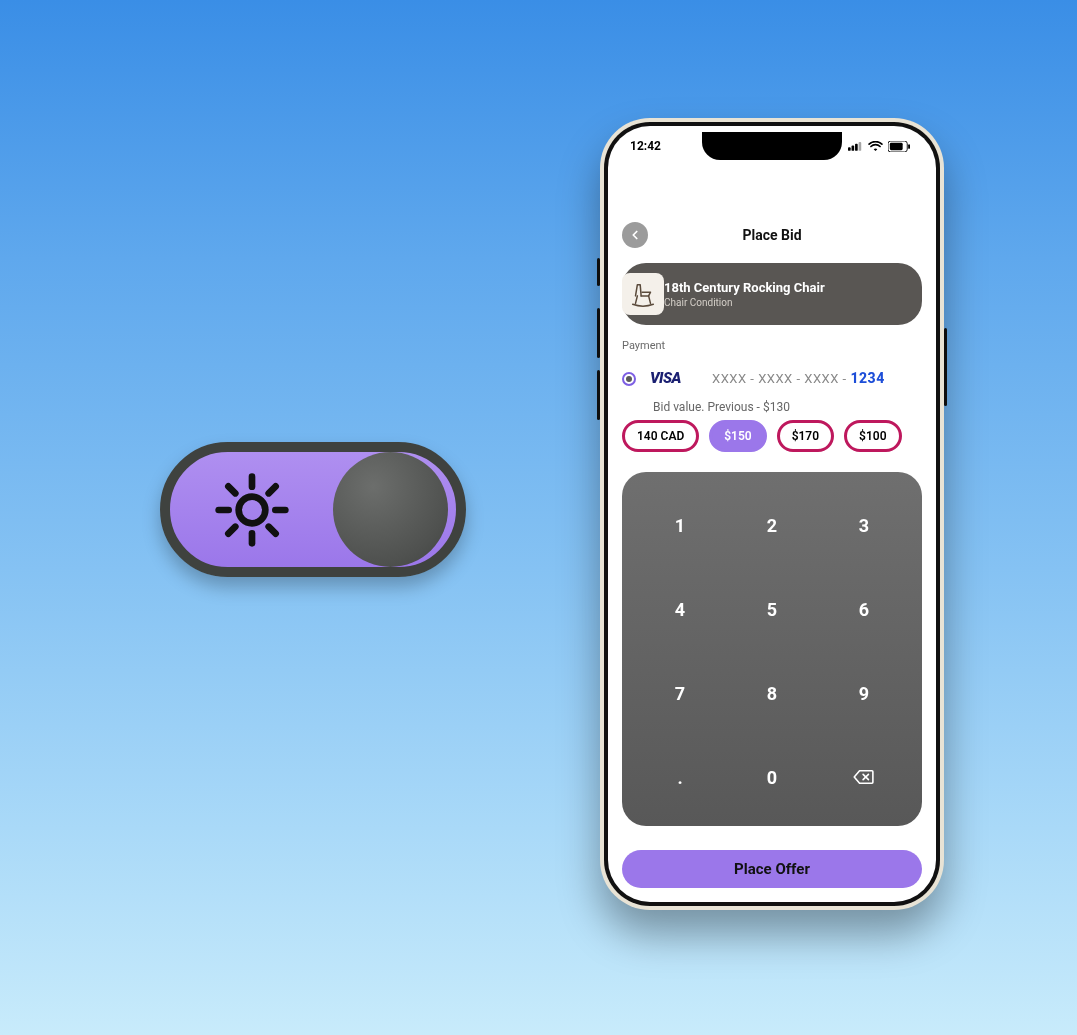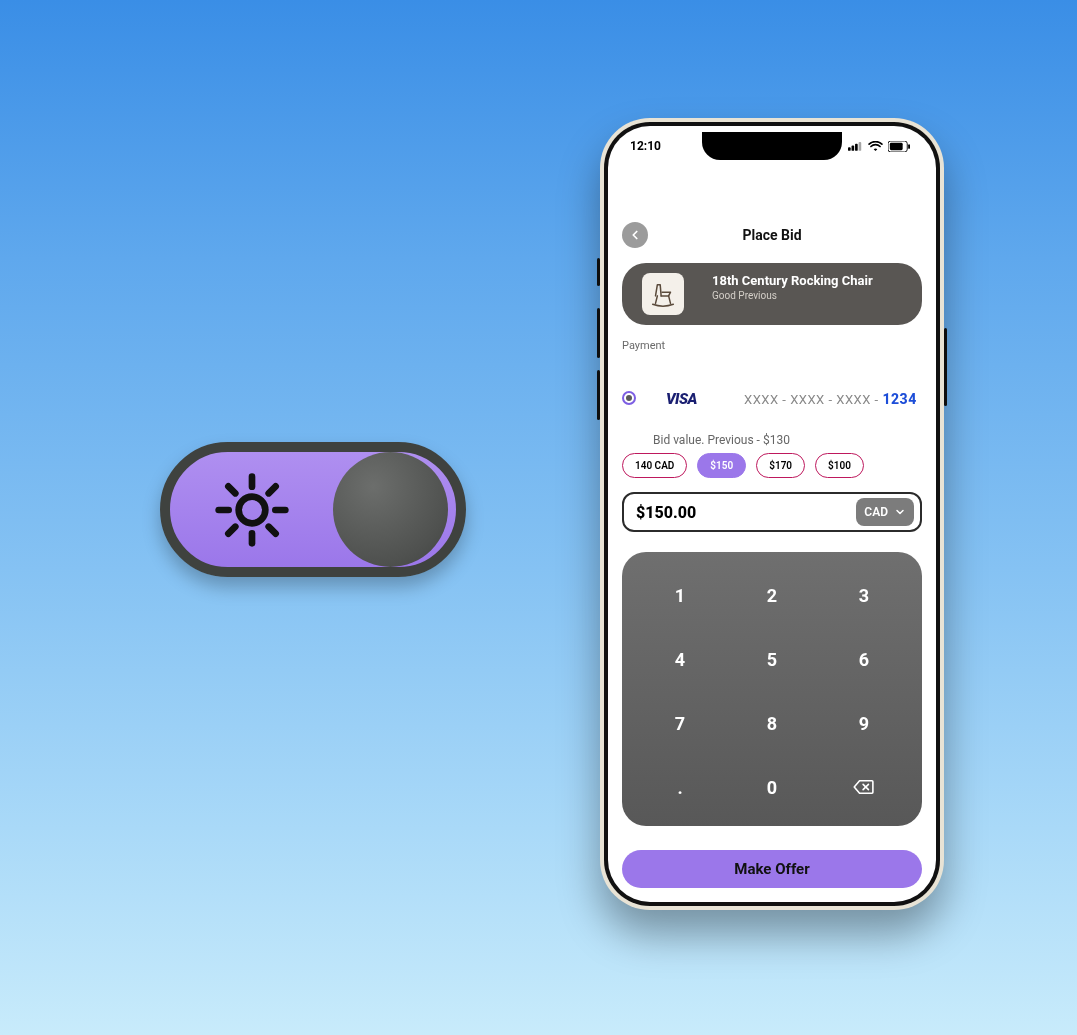--- a/index.html
+++ b/index.html
@@ -127,43 +127,42 @@
   }
   .header-title {
     position: absolute;
     left: 50%; transform: translateX(-50%);
     font-size: 14px; font-weight: 700; color: #111;
   }
 
   .item-card {
     background: #595653;
     border-radius: 24px;
-    padding: 10px 20px;
-    display: flex;
-    align-items: flex-start;
-    gap: 28px;
+    padding: 10px 0;
+    display: flex;
+    align-items: center;
+    gap: 0;
     color: #fff;
   }
   .item-thumb {
     width: 42px; height: 42px; border-radius: 8px;
     background: #f4f0ea;
     display: flex; align-items: center; justify-content: center;
   }
   .item-name { font-size: 13px; font-weight: 700; }
   .item-sub  { font-size: 10px; color: #d4cfc8; margin-top: 2px; }
 
   .section-label { font-size: 11px; color: #6a6a6a; }
 
   .pay-row {
     display: flex;
-    align-items: flex-start;
-    gap: 28px;
+    align-items: flex-end;
+    gap: 12px;
     height: 28px;
     cursor: pointer;
-    margin-top: 33px;
   }
   .radio {
     width: 14px; height: 14px; border-radius: 50%;
     border: 2px solid #7d5fe3;
     display: flex; align-items: center; justify-content: center;
   }
   .radio.filled::after { content:""; width:6px; height:6px; border-radius:50%; background:#5a5a5a; }
   .card-logo { width: 52px; display:flex; align-items:center; justify-content:center; }
   .card-num { font-size: 13px; color:#888; letter-spacing: 0.5px; }
   .card-num .last4 { font-weight:800; color:#1d4ed8; font-size: 14px; }
@@ -173,23 +172,23 @@
   .mc .c1 { background:#eb001b; left:0; }
   .mc .c2 { background:#f79e1b; right:0; }
   .mc .c3 { background:#ff5f00; left:9px; width:20px; clip-path: ellipse(50% 50%); mix-blend-mode: normal; opacity:.85; }
 
   .bid-label { font-size: 12px; color:#666;margin-left:31px; }
 
   .chip-row { display:flex; gap:10px; }
   .chip {
     flex: 0 0 auto;
     padding: 6px 12px;
-    border: 1px solid #be185d;
+    border: 3px solid #be185d;
     border-radius: 16px;
-    font-size: 10px;
+    font-size: 12px;
     font-weight: 600;
     cursor: pointer;
     background:#fff;
   }
   .chip.active { background:#9b77ea; border-color:#9b77ea; color:#fff; }
 
   .amount-box {
     border: 2px solid #2b2b2b;
     border-radius: 12px;
     height: 40px;
@@ -264,21 +263,21 @@
 <div class="phone">
   <div class="side-btn l1"></div>
   <div class="side-btn l2"></div>
   <div class="side-btn l3"></div>
   <div class="side-btn r1"></div>
   <div class="phone-inner">
     <div class="screen">
       <div class="notch"></div>
 
       <div class="statusbar">
-        <span>12:10</span>
+        <span>12:42</span>
         <div class="icons">
           <svg width="15" height="10" viewBox="0 0 17 11">
             <rect x="0" y="7" width="3" height="4" rx="1" fill="#000"></rect>
             <rect x="4" y="5" width="3" height="6" rx="1" fill="#000"></rect>
             <rect x="8" y="3" width="3" height="8" rx="1" fill="#000"></rect>
             <rect x="12" y="1" width="3" height="10" rx="1" fill="#000" opacity=".35"></rect>
           </svg>
           <svg width="15" height="11" viewBox="0 0 16 12">
             <path d="M8 11 L6 9 A3 3 0 0 1 10 9 Z" fill="#000"></path>
             <path d="M3 6 A7 7 0 0 1 13 6" stroke="#000" stroke-width="1.8" fill="none" stroke-linecap="round"></path>
@@ -307,21 +306,21 @@
             <svg width="30" height="30" viewBox="0 0 32 32" fill="none" stroke="#5a4a3b" stroke-width="1.6" stroke-linecap="round" stroke-linejoin="round">
               <path d="M8 18 L10 6 L13 6 L14 18"></path>
               <path d="M14 18 L22 18 L24 14 L15 14"></path>
               <line x1="10" y1="18" x2="8" y2="26"></line>
               <line x1="22" y1="18" x2="24" y2="26"></line>
               <path d="M5 27 Q16 31 27 27"></path>
             </svg>
           </div>
           <div>
             <div class="item-name">18th Century Rocking Chair</div>
-            <div class="item-sub">Good Previous</div>
+            <div class="item-sub">Chair Condition</div>
           </div>
         </div>
 
         <div class="section-label">Payment</div>
 
         <div style="display:flex; flex-direction:column; gap:10px; margin-top:-8px;">
           <div class="pay-row">
             <div class="radio filled"></div>
             <div class="card-logo">
               <svg width="48" height="16" viewBox="0 0 48 16">
@@ -336,29 +335,20 @@
 
         <div class="bid-label">Bid value. Previous - $130</div>
 
         <div class="chip-row" style="margin-top:-8px;">
           <div class="chip">140 CAD</div>
           <div class="chip active">$150</div>
           <div class="chip">$170</div>
           <div class="chip">$100</div>
         </div>
 
-        <div class="amount-box">
-          <span class="amt">$150.00</span>
-          <div class="currency">
-            <span>CAD</span>
-            <svg width="12" height="12" viewBox="0 0 24 24" fill="none" stroke="#fff" stroke-width="3" stroke-linecap="round" stroke-linejoin="round">
-                <polyline points="6 9 12 15 18 9"></polyline>
-              </svg>
-          </div>
-        </div>
 
         <div class="keypad">
           <div class="key">1</div>
           <div class="key">2</div>
           <div class="key">3</div>
           <div class="key">4</div>
           <div class="key">5</div>
           <div class="key">6</div>
           <div class="key">7</div>
           <div class="key">8</div>
@@ -367,17 +357,17 @@
           <div class="key">0</div>
           <div class="key">
             <svg width="22" height="16" viewBox="0 0 24 18" fill="none" stroke="#fff" stroke-width="1.8" stroke-linejoin="round" stroke-linecap="round">
               <path d="M7 2 H21 A1 1 0 0 1 22 3 V15 A1 1 0 0 1 21 16 H7 L1 9 Z"></path>
               <line x1="11" y1="6" x2="17" y2="12"></line>
               <line x1="17" y1="6" x2="11" y2="12"></line>
             </svg>
           </div>
         </div>
 
-        <div class="cta">Make Offer</div>
+        <div class="cta">Place Offer</div>
       </div>
     </div>
   </div>
 </div>
 
 </body></html>

